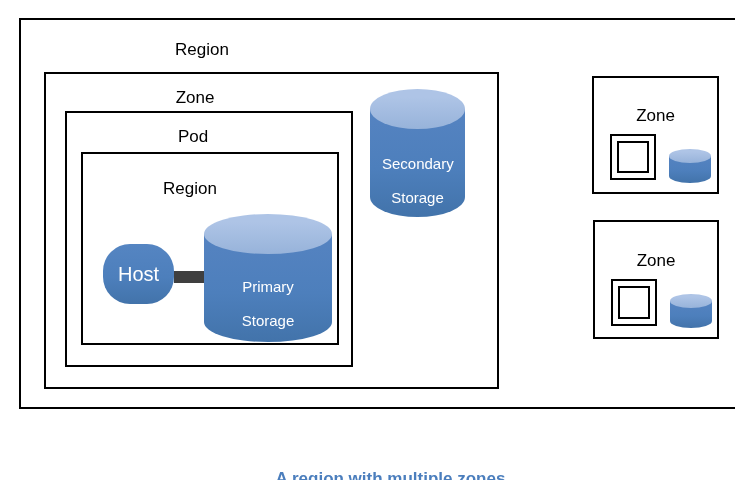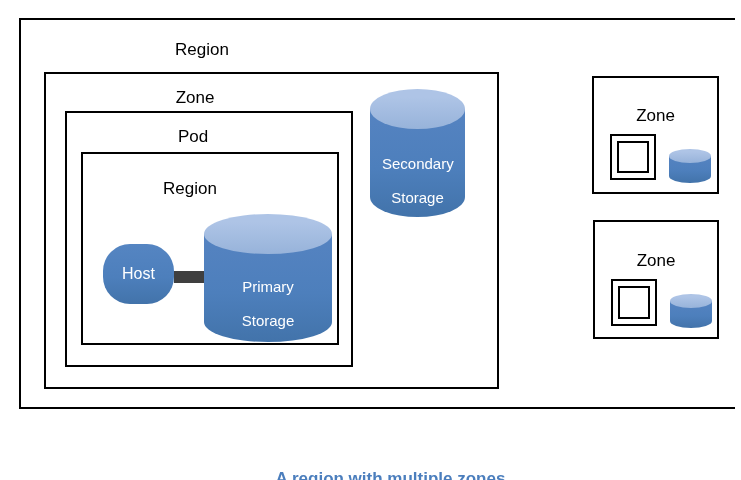--- a/index.html
+++ b/index.html
@@ -11,21 +11,21 @@
     --connector:#3f3f3f;
     --caption-text:#4b7ebd;
     --label-text:#000000;
   }
   *{margin:0;padding:6px;box-sizing:border-box;}
   body{background:#ffffff;font-family:"Liberation Sans","DejaVu Sans",sans-serif;}
   .canvas{position:relative;width:741px;height:480px;background:#ffffff;overflow:hidden;}
   .box{position:absolute;border:2px solid var(--outline);background:transparent;}
   .lbl{position:absolute;text-align:center;font-size:17px;color:var(--label-text);white-space:nowrap;}
   .host{position:absolute;background:linear-gradient(to bottom,#5585c2 0%,var(--shape-blue) 55%,var(--shape-blue-dark) 100%);
-        color:#ffffff;font-size:16px;display:flex;align-items:center;justify-content:center;border-radius:27px;}
+        color:#ffffff;font-size:20px;display:flex;align-items:center;justify-content:center;border-radius:27px;}
   .connector{position:absolute;background:var(--connector);}
   .cyl{position:absolute;}
   .cyl-body{position:absolute;left:0;right:0;bottom:0;
         background:linear-gradient(to bottom,#5583c1 0%,var(--shape-blue) 55%,var(--shape-blue-dark) 100%);}
   .cyl-top{position:absolute;left:0;right:0;top:0;border-radius:50%;
         background:linear-gradient(to bottom,var(--cylinder-top-light) 20%,var(--cylinder-top) 100%);}
   .cyl-big .cyl-body{top:20px;border-radius:0 0 50% 50% / 0 0 20px 20px;}
   .cyl-big .cyl-top{height:40px;}
   .cyl-sm .cyl-body{top:7px;border-radius:0 0 50% 50% / 0 0 7px 7px;}
   .cyl-sm .cyl-top{height:14px;}

